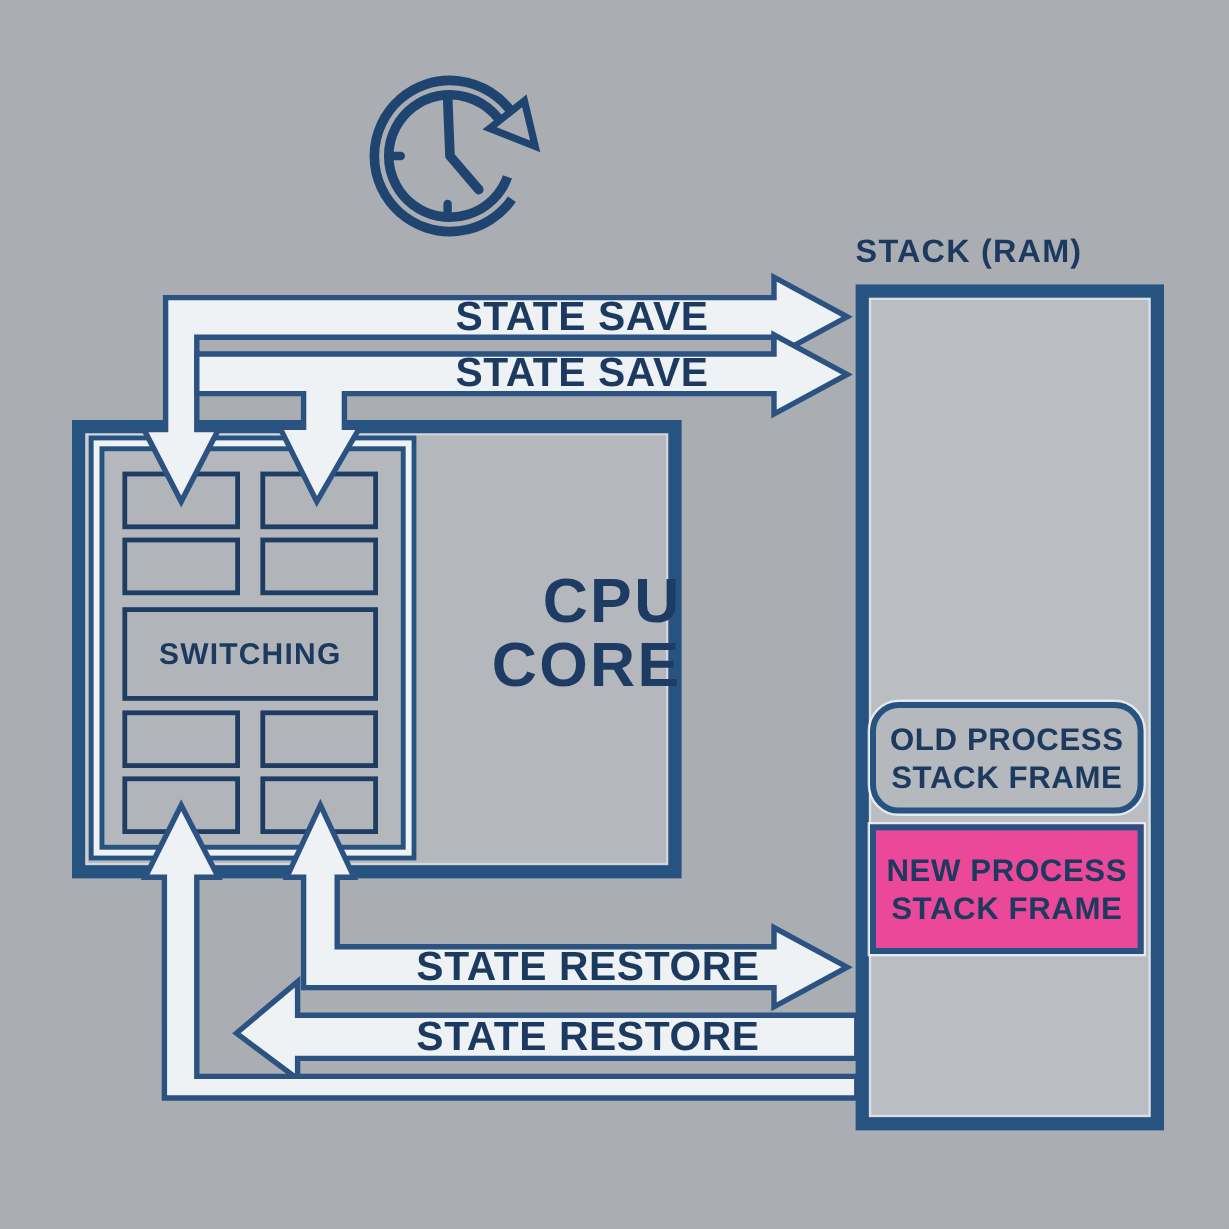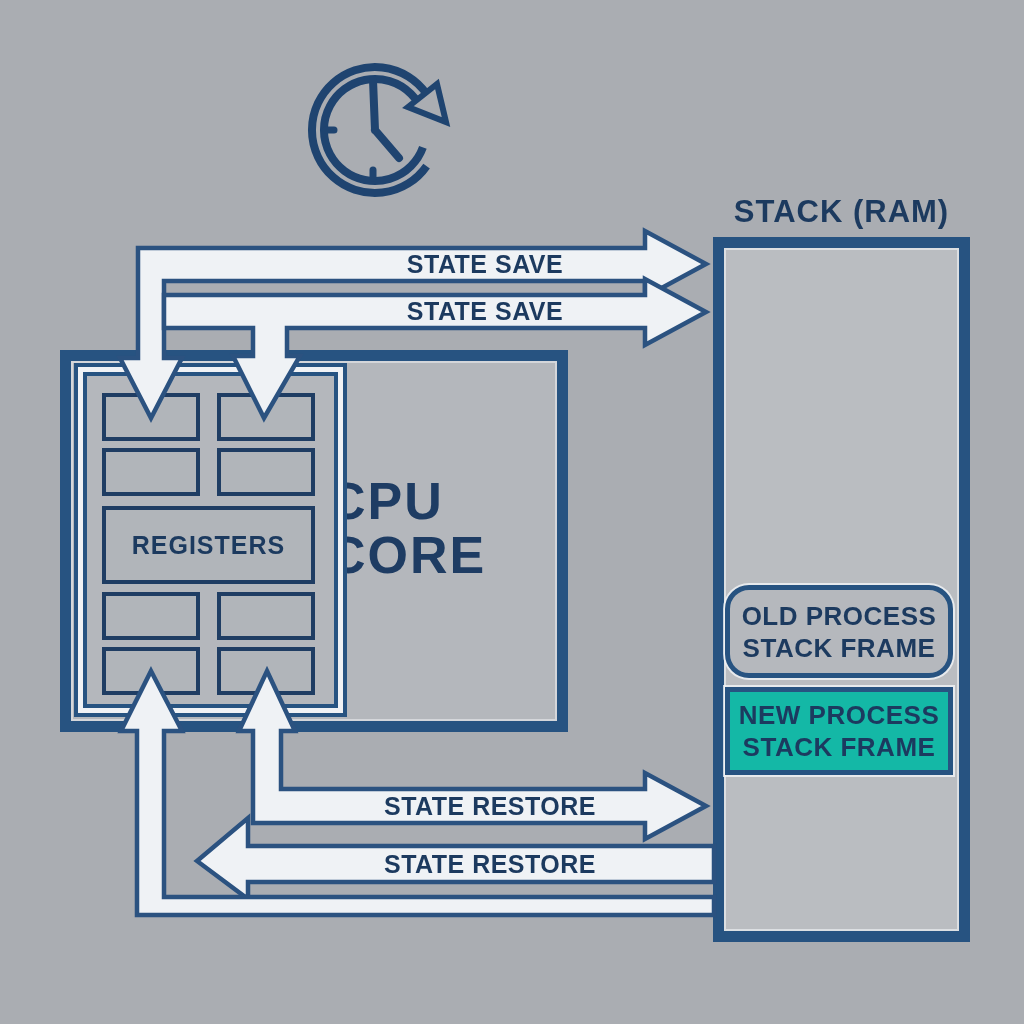--- a/index.html
+++ b/index.html
@@ -11,67 +11,67 @@
   }
   .abs{position:absolute;}
   
   .title{
     left:478px;top:82px;width:310px;
     font-size:38px;font-weight:bold;line-height:41px;letter-spacing:1.5px;
     color:#1c3a5f;
   }
   
   .stack-label{
-    left:713px;top:194px;width:257px;text-align:center;
-    font-size:31px;font-weight:bold;letter-spacing:1px;color:#1c3a5f;
+    left:713px;top:194px;width:257px;text-align:left;
+    font-size:27px;font-weight:bold;letter-spacing:1px;color:#1c3a5f;
   }
   .stack-box{
     left:713px;top:237px;width:257px;height:705px;box-sizing:border-box;
     background:#babdc1;border:11px solid #275381;
     box-shadow:inset 0 0 0 2px rgba(243,245,248,.6);
   }
   .frame{
     box-sizing:border-box;border:5px solid #275381;
     display:flex;align-items:center;justify-content:center;text-align:center;
     font-size:26px;font-weight:bold;line-height:32px;letter-spacing:.5px;
     color:#1c3a5f;
     box-shadow:0 0 0 2px rgba(243,245,248,.8);
   }
   .frame-old{left:725px;top:585px;width:228px;height:93px;background:#b5b8bd;border-radius:24px;}
-  .frame-new{left:725px;top:687px;width:228px;height:88px;background:#14b8a6;}
+  .frame-new{left:725px;top:687px;width:228px;height:108px;background:#ec4899;}
   .frame-text{width:220px;}
   
   .cpu-box{
     left:60px;top:350px;width:508px;height:382px;box-sizing:border-box;
     background:#b4b7bc;border:11px solid #275381;
     box-shadow:inset 0 0 0 2px rgba(243,245,248,.5);
   }
   .cpu-label{
-    left:328px;top:474px;width:240px;text-align:left;
+    left:328px;top:474px;width:240px;text-align:right;
     font-size:52px;font-weight:bold;line-height:54px;letter-spacing:2px;
     color:#1e3c63;
   }
   
   .reg-frame{
     left:83px;top:372px;width:255px;height:336px;box-sizing:border-box;
     background:#b4b7bc;border:4px solid #275381;
     box-shadow:0 0 0 5px #f0f2f5, 0 0 0 9px #275381;
   }
   .cell{
     position:absolute;box-sizing:border-box;
     border:4px solid #1f3d63;background:#b1b5ba;
   }
   .cell-wide{
     display:flex;align-items:center;justify-content:center;
     font-size:25px;font-weight:bold;letter-spacing:1px;color:#1c3a5f;
   }
   
   svg.arrows{left:0;top:0;pointer-events:none;}
   .band-label{
-    text-align:center;font-size:25px;font-weight:bold;letter-spacing:.5px;
+    text-align:center;font-size:34px;font-weight:bold;letter-spacing:.5px;
     color:#1c3a5f;line-height:30px;
   }
   .lbl-save1{left:285px;top:249px;width:400px;}
   .lbl-save2{left:285px;top:296px;width:400px;}
   .lbl-rest1{left:290px;top:791px;width:400px;}
   .lbl-rest2{left:290px;top:849px;width:400px;}
 </style>
 </head>
 <body>
 
@@ -104,21 +104,21 @@
 
   <div class="abs cpu-box"></div>
   <div class="abs cpu-label">CPU CORE</div>
 
   <div class="abs reg-frame">
     <div class="cell" style="left:15px;top:17px;width:98px;height:48px;"></div>
     <div class="cell" style="left:130px;top:17px;width:98px;height:48px;"></div>
     <div class="cell" style="left:15px;top:72px;width:98px;height:48px;"></div>
     <div class="cell" style="left:130px;top:72px;width:98px;height:48px;"></div>
     <div class="cell cell-wide" style="left:15px;top:130px;width:213px;height:78px;">
-      <span>REGISTERS</span>
+      <span>SWITCHING</span>
     </div>
     <div class="cell" style="left:15px;top:216px;width:98px;height:48px;"></div>
     <div class="cell" style="left:130px;top:216px;width:98px;height:48px;"></div>
     <div class="cell" style="left:15px;top:271px;width:98px;height:48px;"></div>
     <div class="cell" style="left:130px;top:271px;width:98px;height:48px;"></div>
   </div>
 
   <svg class="abs arrows" width="1024" height="1024" viewBox="0 0 1024 1024">
     <g fill="#eff2f5" stroke="#2b5280" stroke-width="4.5" stroke-linejoin="miter">
 

